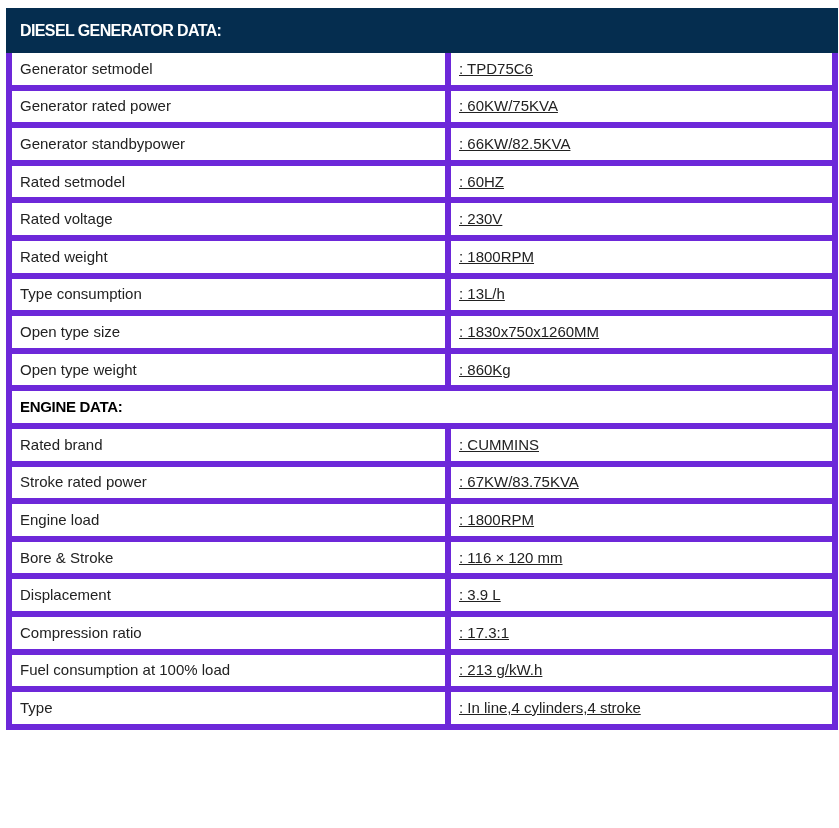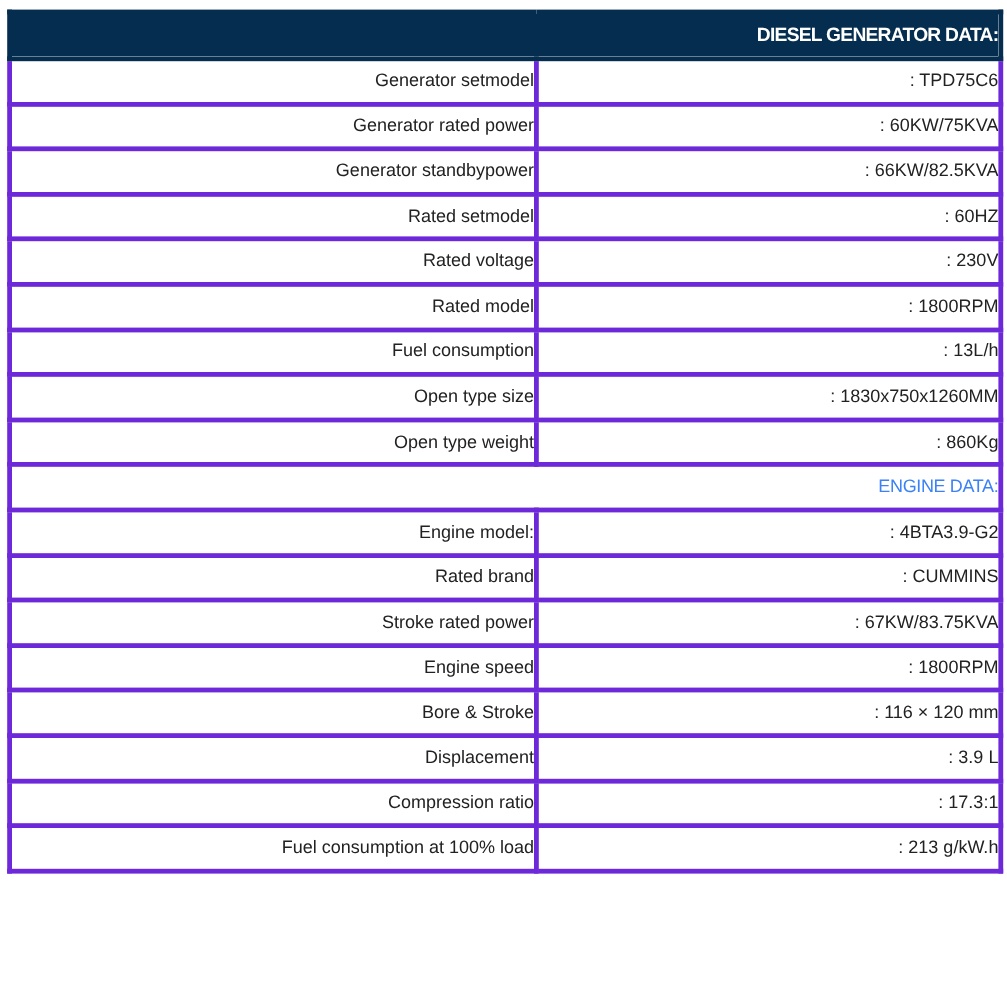--- a/index.html
+++ b/index.html
@@ -16,48 +16,47 @@
     }
     .spec-table {
       position: absolute;
       left: 6px;
       top: 8px;
       width: 826px;
       border-collapse: collapse;
       table-layout: fixed;
     }
     .spec-table td {
-      border: 4px solid #6d28d9;
+      border: 6px solid #6d28d9;
       height: 37.6px;
       padding: 0 0 0 8px;
       font-size: 15px;
       line-height: 18px;
       vertical-align: middle;
       box-sizing: border-box;
       white-space: nowrap;
       overflow: hidden;
-      text-align: right;
     }
     .spec-table col.c-label { width: 439px; }
     .spec-table col.c-value { width: 387px; }
-    .spec-table td.value { padding-left: 8px; }
+    .spec-table td.value { padding-left: 8px; text-decoration: underline; }
     .spec-table tr.main-header td {
       background: #052d4f;
       color: #ffffff;
       font-weight: bold;
       font-size: 16px;
       letter-spacing: -0.6px;
       height: 39px;
       border-color: #052d4f;
     }
     .spec-table tr.section-header td {
-      font-weight: normal;
+      font-weight: bold;
       font-size: 15px;
       letter-spacing: -0.3px;
-      color: #3b82f6;
+      color: #000000;
     }
   </style>
 </head>
 <body>
 
 <table class="spec-table">
   <colgroup>
     <col class="c-label">
     <col class="c-value">
   </colgroup>
@@ -80,66 +79,66 @@
     </tr>
     <tr>
       <td>Rated setmodel</td>
       <td class="value">: 60HZ</td>
     </tr>
     <tr>
       <td>Rated voltage</td>
       <td class="value">: 230V</td>
     </tr>
     <tr>
-      <td>Rated model</td>
+      <td>Rated weight</td>
       <td class="value">: 1800RPM</td>
     </tr>
     <tr>
-      <td>Fuel consumption</td>
+      <td>Type consumption</td>
       <td class="value">: 13L/h</td>
     </tr>
     <tr>
       <td>Open type size</td>
       <td class="value">: 1830x750x1260MM</td>
     </tr>
     <tr>
       <td>Open type weight</td>
       <td class="value">: 860Kg</td>
     </tr>
 
     <tr class="section-header">
       <td colspan="2">ENGINE DATA:</td>
     </tr>
 
     <tr>
-      <td>Engine model:</td>
-      <td class="value">: 4BTA3.9-G2</td>
-    </tr>
-    <tr>
       <td>Rated brand</td>
       <td class="value">: CUMMINS</td>
     </tr>
     <tr>
       <td>Stroke rated power</td>
       <td class="value">: 67KW/83.75KVA</td>
     </tr>
     <tr>
-      <td>Engine speed</td>
+      <td>Engine load</td>
       <td class="value">: 1800RPM</td>
     </tr>
     <tr>
       <td>Bore &amp; Stroke</td>
       <td class="value">: 116 × 120 mm</td>
     </tr>
     <tr>
       <td>Displacement</td>
       <td class="value">: 3.9 L</td>
     </tr>
     <tr>
       <td>Compression ratio</td>
       <td class="value">: 17.3:1</td>
     </tr>
     <tr>
       <td>Fuel consumption at 100% load</td>
       <td class="value">: 213 g/kW.h</td>
     </tr>
+    <tr>
+      <td>Type</td>
+      <td class="value">: In line,4 cylinders,4 stroke</td>
+    </tr>
   </tbody>
 </table>
 
 </body></html>

